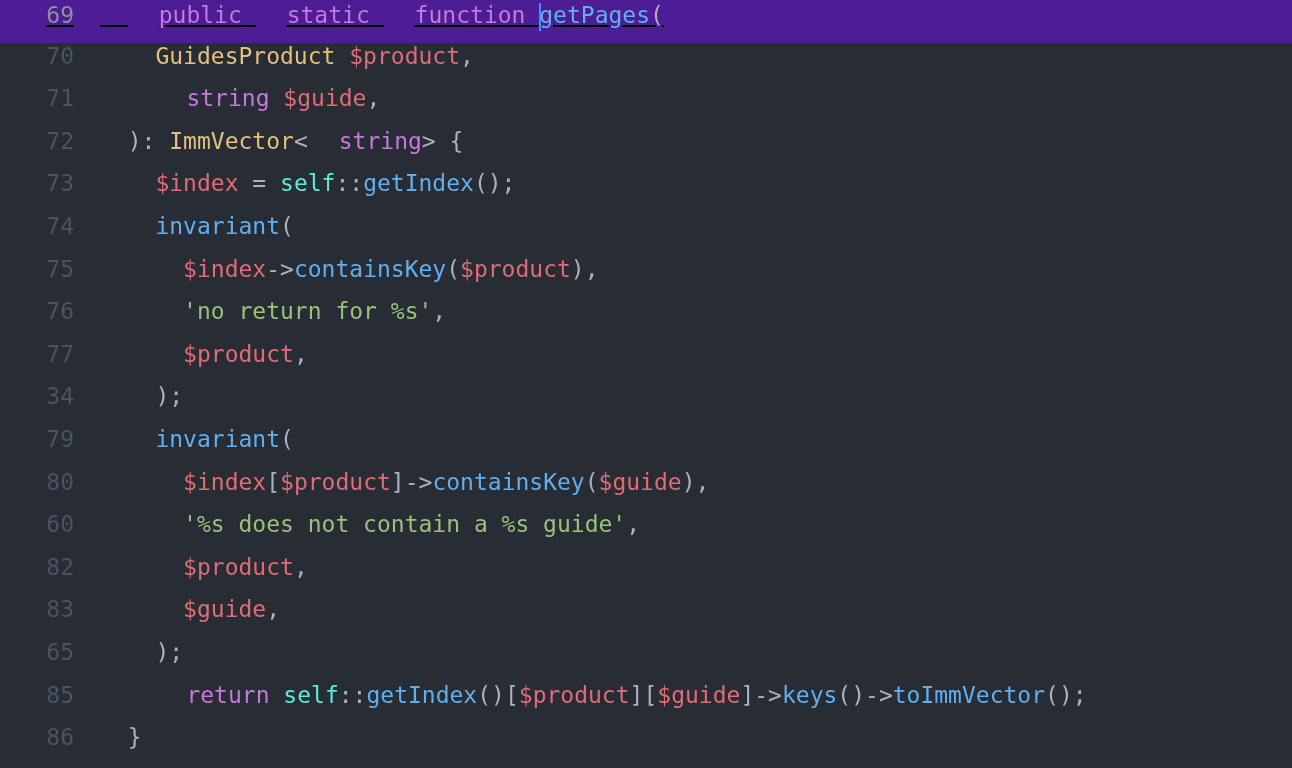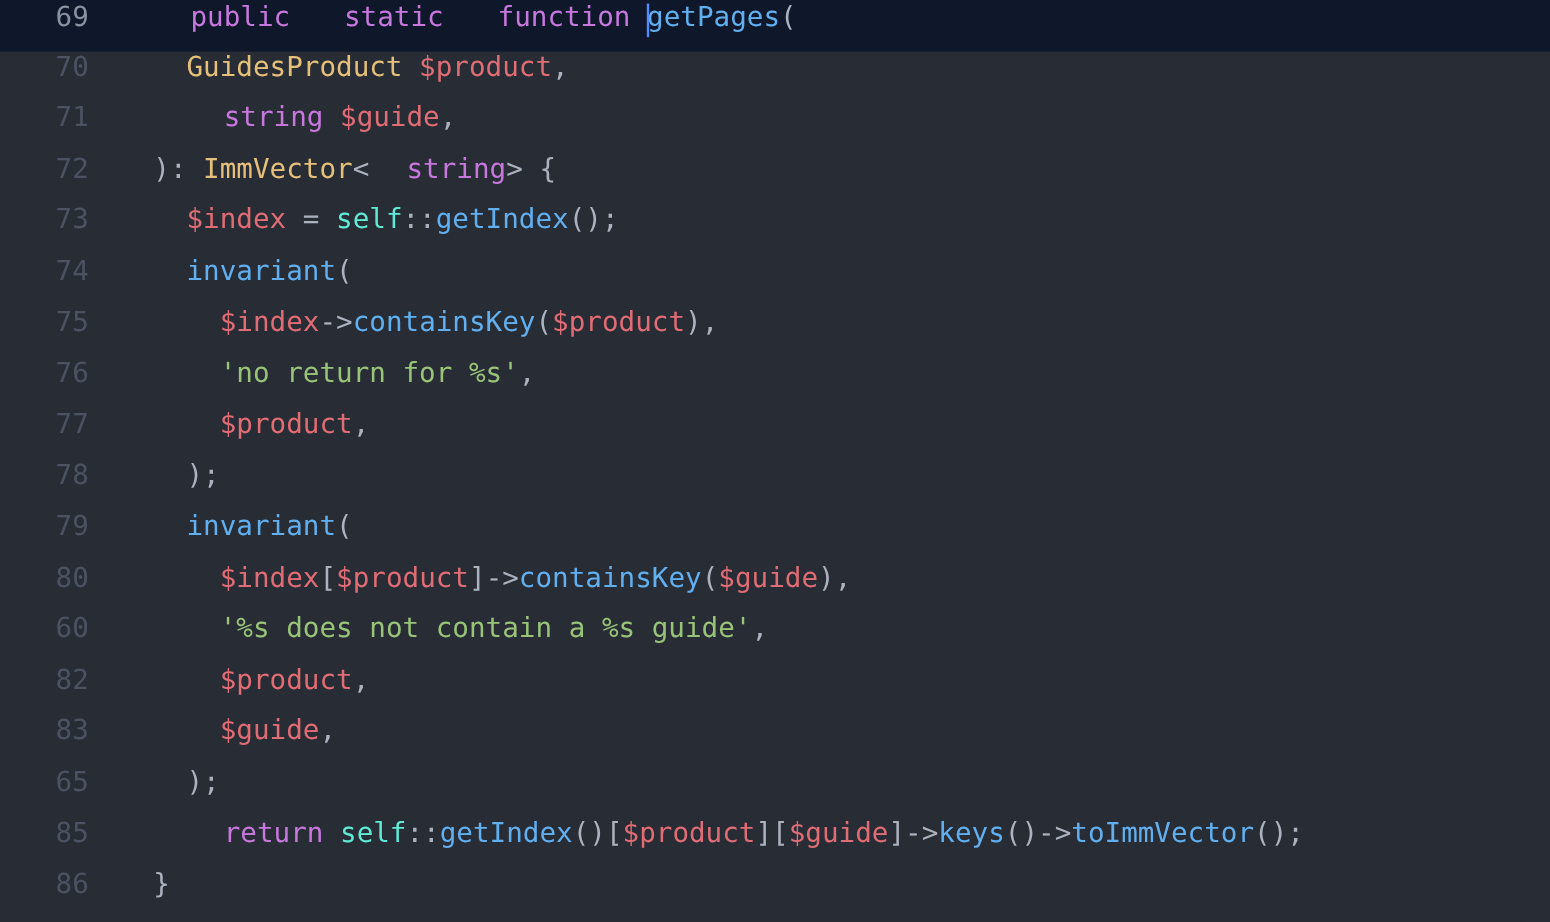--- a/index.html
+++ b/index.html
@@ -15,21 +15,21 @@
     display: flex;
     flex-direction: column;
     width: 100%;
   }
   .line {
     display: flex;
     align-items: baseline;
     height: 42.6px;
     white-space: pre;
   }
-  .line.current { background: #0f172a; }
+  .line.current { background: #4c1d95; text-decoration: underline; }
   .gutter {
     width: 100px;
     text-align: right;
     padding-right: 26px;
     color: #4b5363;
     user-select: none;
     flex-shrink: 0;
   }
   .line.current .gutter { color: #8a919f; }
   .code {
@@ -100,21 +100,21 @@
     <div class="gutter">76</div>
     <div class="code"><span>      </span><span class="str">'no return for %s'</span><span class="punc">,</span></div>
   </div>
 
   <div class="line">
     <div class="gutter">77</div>
     <div class="code"><span>      </span><span class="var">$product</span><span class="punc">,</span></div>
   </div>
 
   <div class="line">
-    <div class="gutter">78</div>
+    <div class="gutter">34</div>
     <div class="code"><span>    </span><span class="punc">);</span></div>
   </div>
 
   <div class="line">
     <div class="gutter">79</div>
     <div class="code"><span>    </span><span class="fn">invariant</span><span class="punc">(</span></div>
   </div>
 
   <div class="line">
     <div class="gutter">80</div>

